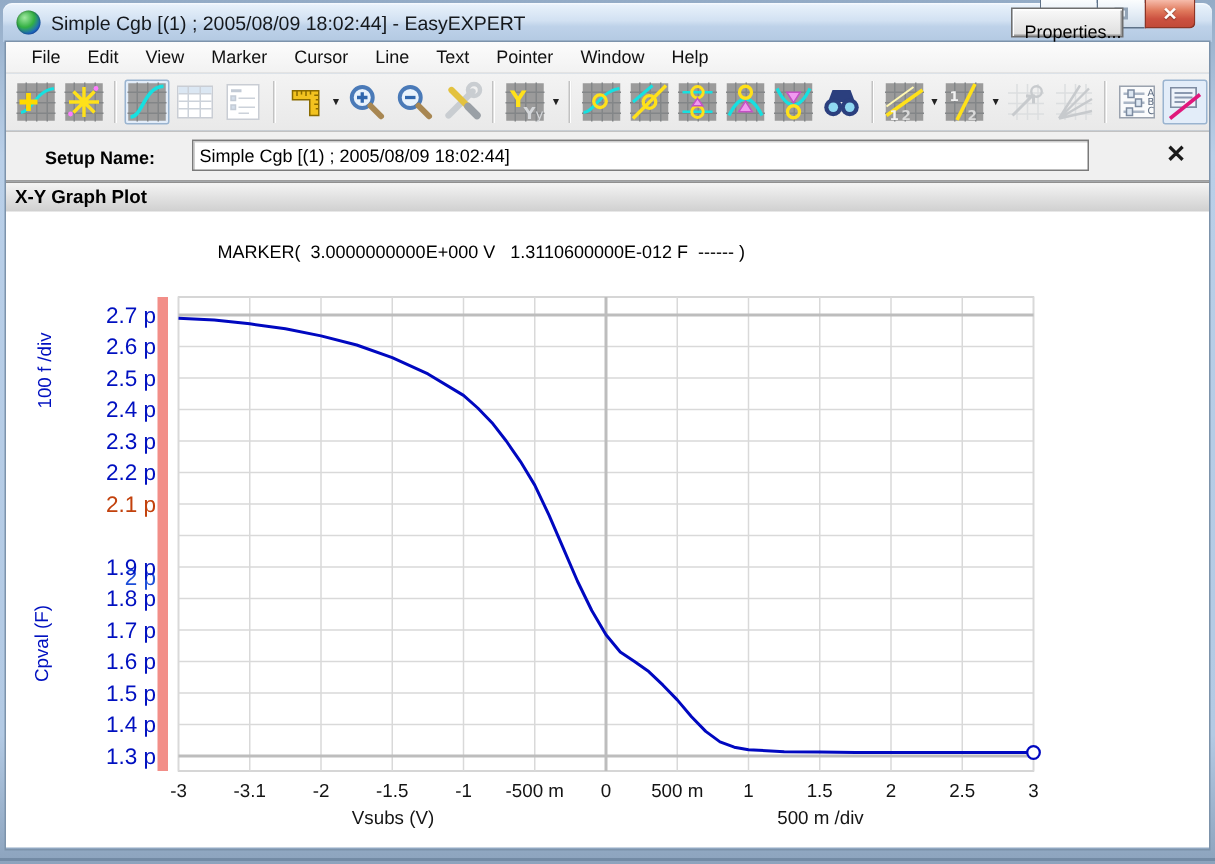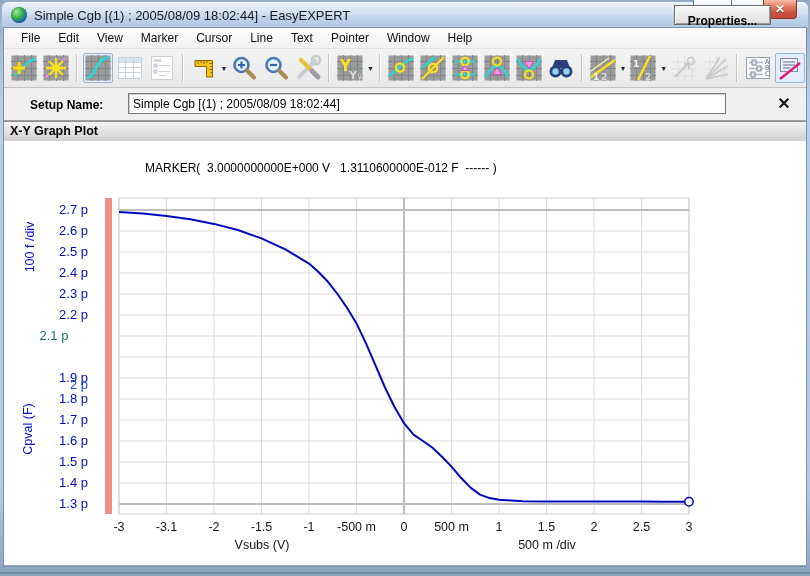--- a/index.html
+++ b/index.html
@@ -56,31 +56,31 @@
   .setup-input{position:absolute;left:124px;top:5px;width:598px;height:21px;box-sizing:border-box;
     border:1px solid #7a7a7a;box-shadow:inset 1px 1px 0 #cfcfcf;background:#fff;
     font-family:inherit;font-size:12px;padding:0 4px;color:#000}
   .setup-close{position:absolute;left:768px;top:4px;width:24px;height:24px;border:none;background:none;
     font-size:16px;font-weight:bold;color:#1a1a1a;line-height:1;padding:0;cursor:default}
 
   
   .graphheader{position:absolute;left:4px;top:121px;width:802px;height:28px;box-sizing:border-box;
     background:linear-gradient(#f4f4f4,#c2c2c2);border-top:1px solid #8f8f8f;border-bottom:1px solid #6e6e6e}
   .gh-title{position:absolute;left:6px;top:2px;font-size:12.5px;font-weight:bold;color:#000}
-  .props-btn{position:absolute;left:674px;top:5px;width:97px;height:20px;
+  .props-btn{position:absolute;left:674px;top:5px;width:75px;height:20px;
     background:linear-gradient(#f9f9f9,#dedede);border:1px solid #6e6e6e;
     box-shadow:inset 1px 1px 0 #ffffff,inset -1px -1px 0 #9a9a9a;
-    font-family:inherit;font-size:12px;font-weight:bold;color:#000;padding:8px;cursor:default}
+    font-family:inherit;font-size:12px;font-weight:normal;color:#000;padding:8px;cursor:default}
 
   
   .plotarea{position:absolute;left:4px;top:141px;width:802px;height:424px;background:#fff}
   .plot-svg{position:absolute;left:0;top:0}
   .marker-readout{position:absolute;left:141px;top:20px;font-size:12px;color:#000;white-space:pre}
   .axis-bar{position:absolute;left:101px;top:57px;width:7px;height:316px}
-  .ytick{position:absolute;left:16px;width:68px;text-align:right;font-size:13px;cursor:default}
+  .ytick{position:absolute;left:32px;width:68px;text-align:right;font-size:15px;cursor:default}
   .xtick{position:absolute;top:379px;width:84px;text-align:center;font-size:12.5px;color:#141414;cursor:default}
   .ycap{position:absolute;font-size:12.5px;transform:translate(-50%,-50%) rotate(-90deg);white-space:nowrap}
   .xcap{position:absolute;top:397px;font-size:12.5px;color:#141414;transform:translateX(-50%);white-space:nowrap}
 </style>
 </head>
 <body>
 
 <div class="titlebar">
   <span class="app-icon"></span>
   <span class="title-text">Simple Cgb [(1) ; 2005/08/09 18:02:44] - EasyEXPERT</span>
@@ -361,21 +361,21 @@
   <div class="ycap" id="yDivCap" style="left: 26px; top: 106px; color: rgb(0, 16, 192);">100 f /div</div>
   <div class="ycap" id="yNameCap" style="left: 24px; top: 288px; color: rgb(0, 16, 192);">Cpval (F)</div>
   <div class="xcap" style="left:258px">Vsubs (V)</div>
   <div class="xcap" style="left:543px">500 m /div</div>
 <div class="ytick" style="top: 61px; color: rgb(0, 16, 192);">2.7 p</div>
     <div class="ytick" style="top: 82px; color: rgb(0, 16, 192);">2.6 p</div>
     <div class="ytick" style="top: 103px; color: rgb(0, 16, 192);">2.5 p</div>
     <div class="ytick" style="top: 124px; color: rgb(0, 16, 192);">2.4 p</div>
     <div class="ytick" style="top: 145px; color: rgb(0, 16, 192);">2.3 p</div>
     <div class="ytick" style="top: 166px; color: rgb(0, 16, 192);">2.2 p</div>
-    <div class="ytick" style="top: 187px; color: #0f766e; text-align: center;">2.1 p</div>
+    <div class="ytick" style="top: 187px; color: #c2410c;">2.1 p</div>
     <div class="ytick" style="top: 208px; color: #1d4ed8; margin-top: 28px;">2 p</div>
     <div class="ytick" style="top: 229px; color: rgb(0, 16, 192); text-align: right;">1.9 p</div>
     <div class="ytick" style="top: 250px; color: rgb(0, 16, 192);">1.8 p</div>
     <div class="ytick" style="top: 271px; color: rgb(0, 16, 192);">1.7 p</div>
     <div class="ytick" style="top: 292px; color: rgb(0, 16, 192);">1.6 p</div>
     <div class="ytick" style="top: 313px; color: rgb(0, 16, 192);">1.5 p</div>
     <div class="ytick" style="top: 334px; color: rgb(0, 16, 192);">1.4 p</div>
     <div class="ytick" style="top: 355px; color: rgb(0, 16, 192);">1.3 p</div>
     <div class="xtick" style="left: 73px;">-3</div>
     <div class="xtick" style="left: 120.5px;">-3.1</div>

